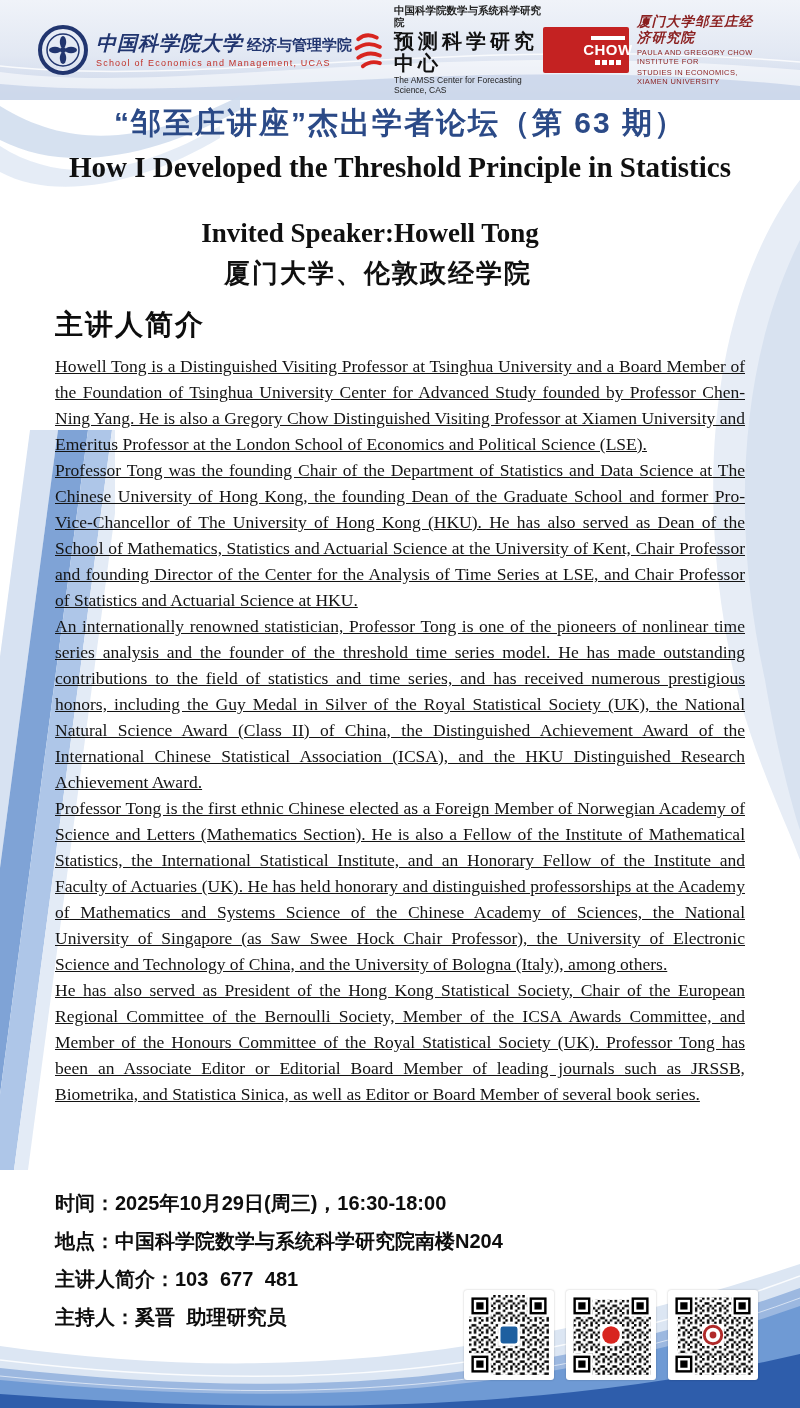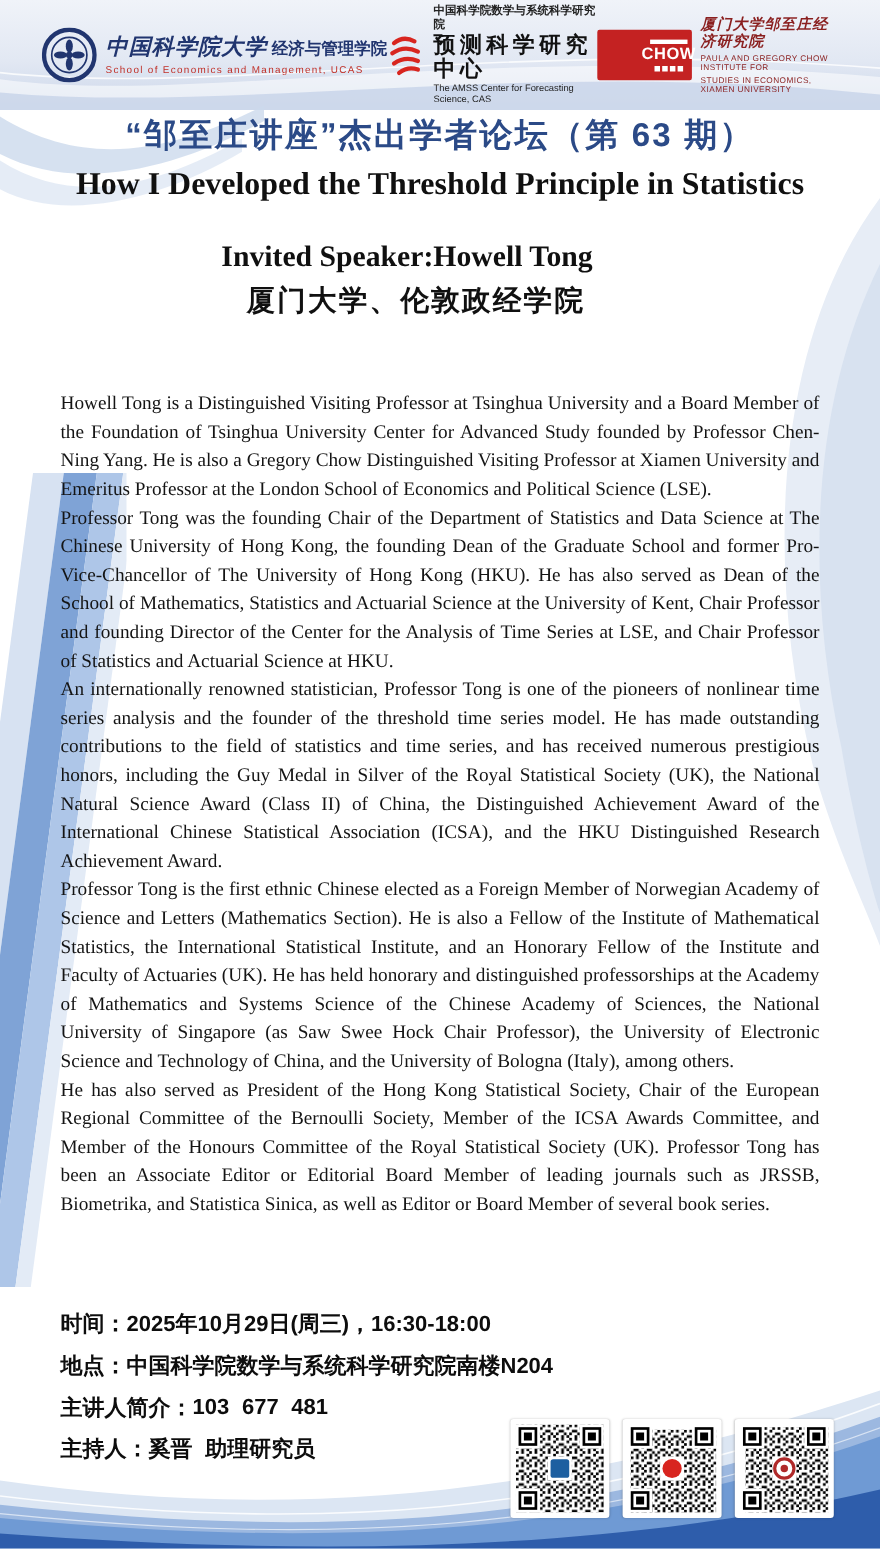--- a/index.html
+++ b/index.html
@@ -64,21 +64,21 @@
   
   .bio-heading{
     position:absolute;top:306px;left:55px;
     font-size:28px;font-weight:800;color:#0d0d0d;letter-spacing:2px;
   }
   .bio-text{
     position:absolute;top:353px;left:55px;width:690px;
     font-family:"Liberation Serif",serif;font-size:17.5px;line-height:26px;
     text-align:justify;color:#141414;
   }
-  .bio-text p{margin:0;}
+  .bio-text p{margin:0;text-decoration:underline;}
   
   .details{position:absolute;top:1184px;left:55px;font-size:20px;font-weight:700;color:#0d0d0d;}
   .detail-row{height:38px;display:flex;align-items:center;white-space:nowrap;text-align:right;}
   .detail-value{word-spacing:6px;}
   
   .qr-row{position:absolute;top:1290px;left:464px;display:flex;gap:12px;}
   .qr-box{width:90px;height:90px;background:#fff;border-radius:3px;padding:5px;box-sizing:border-box;box-shadow:0 0 2px rgba(0,0,0,.25);}
 </style>
 </head>
 <body>
@@ -174,20 +174,21 @@
     <path d="M0,166 C300,188 560,182 800,126 L800,180 L0,180 Z" fill="#2e5dab"></path>
     <path d="M0,132 C280,166 520,152 800,48" fill="none" stroke="#ffffff" stroke-width="1.5" opacity="0.85"></path>
     <path d="M0,148 C300,178 540,166 800,70" fill="none" stroke="#ffffff" stroke-width="1" opacity="0.6"></path>
   </svg>
 
   <div class="series-title">“邹至庄讲座”杰出学者论坛（第 63 期）</div>
   <div class="talk-title">How I Developed the Threshold Principle in Statistics</div>
   <div class="speaker-line">Invited Speaker:Howell Tong</div>
   <div class="affiliation-line">厦门大学、伦敦政经学院</div>
 
+  <div class="bio-heading">主讲人简介</div>
   <div class="bio-text">
     <p>Howell Tong is a Distinguished Visiting Professor at Tsinghua University and a Board Member of the Foundation of Tsinghua University Center for Advanced Study founded by Professor Chen-Ning Yang. He is also a Gregory Chow Distinguished Visiting Professor at Xiamen University and Emeritus Professor at the London School of Economics and Political Science (LSE).</p>
     <p>Professor Tong was the founding Chair of the Department of Statistics and Data Science at The Chinese University of Hong Kong, the founding Dean of the Graduate School and former Pro-Vice-Chancellor of The University of Hong Kong (HKU). He has also served as Dean of the School of Mathematics, Statistics and Actuarial Science at the University of Kent, Chair Professor and founding Director of the Center for the Analysis of Time Series at LSE, and Chair Professor of Statistics and Actuarial Science at HKU.</p>
     <p>An internationally renowned statistician, Professor Tong is one of the pioneers of nonlinear time series analysis and the founder of the threshold time series model. He has made outstanding contributions to the field of statistics and time series, and has received numerous prestigious honors, including the Guy Medal in Silver of the Royal Statistical Society (UK), the National Natural Science Award (Class II) of China, the Distinguished Achievement Award of the International Chinese Statistical Association (ICSA), and the HKU Distinguished Research Achievement Award.</p>
     <p>Professor Tong is the first ethnic Chinese elected as a Foreign Member of Norwegian Academy of Science and Letters (Mathematics Section). He is also a Fellow of the Institute of Mathematical Statistics, the International Statistical Institute, and an Honorary Fellow of the Institute and Faculty of Actuaries (UK). He has held honorary and distinguished professorships at the Academy of Mathematics and Systems Science of the Chinese Academy of Sciences, the National University of Singapore (as Saw Swee Hock Chair Professor), the University of Electronic Science and Technology of China, and the University of Bologna (Italy), among others.</p>
     <p>He has also served as President of the Hong Kong Statistical Society, Chair of the European Regional Committee of the Bernoulli Society, Member of the ICSA Awards Committee, and Member of the Honours Committee of the Royal Statistical Society (UK). Professor Tong has been an Associate Editor or Editorial Board Member of leading journals such as JRSSB, Biometrika, and Statistica Sinica, as well as Editor or Board Member of several book series.</p>
   </div>
 
   <div class="details">
     <div class="detail-row">

